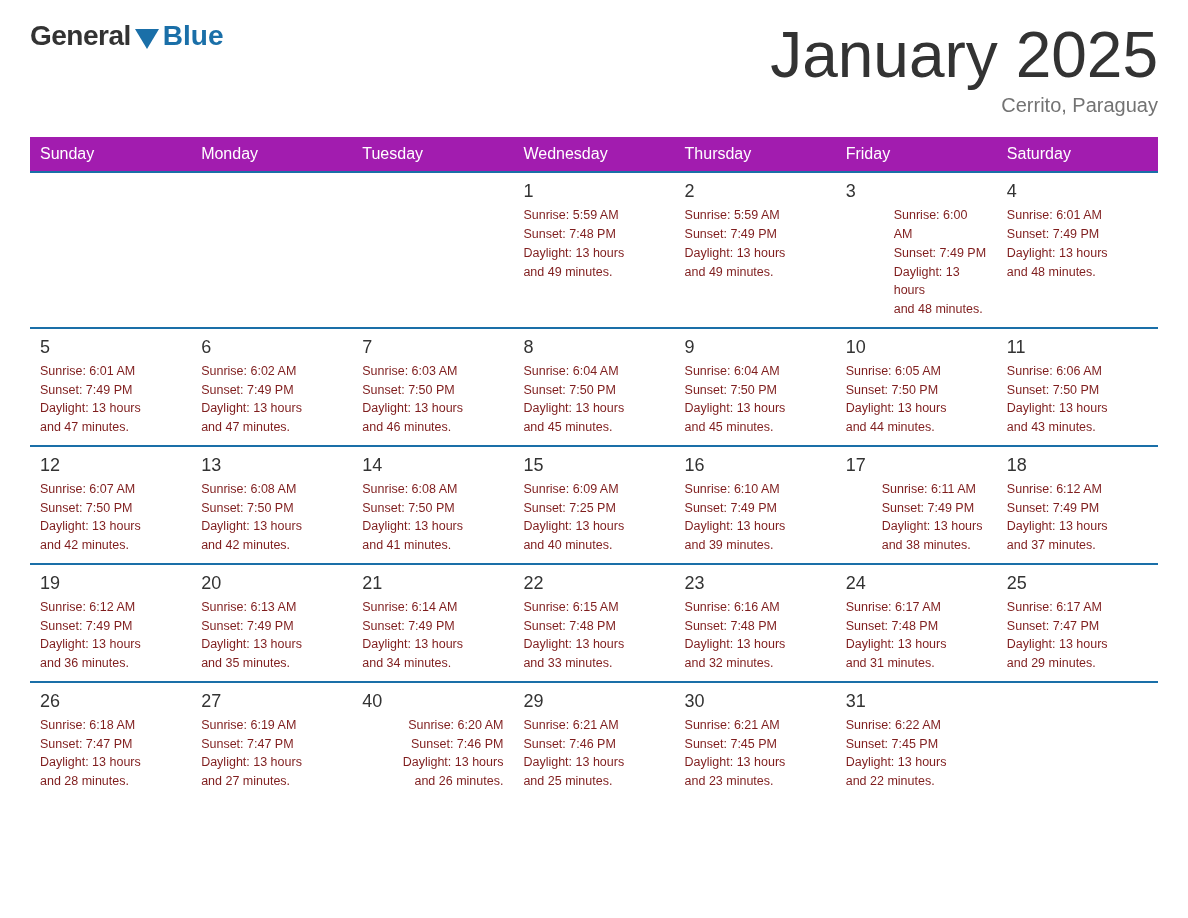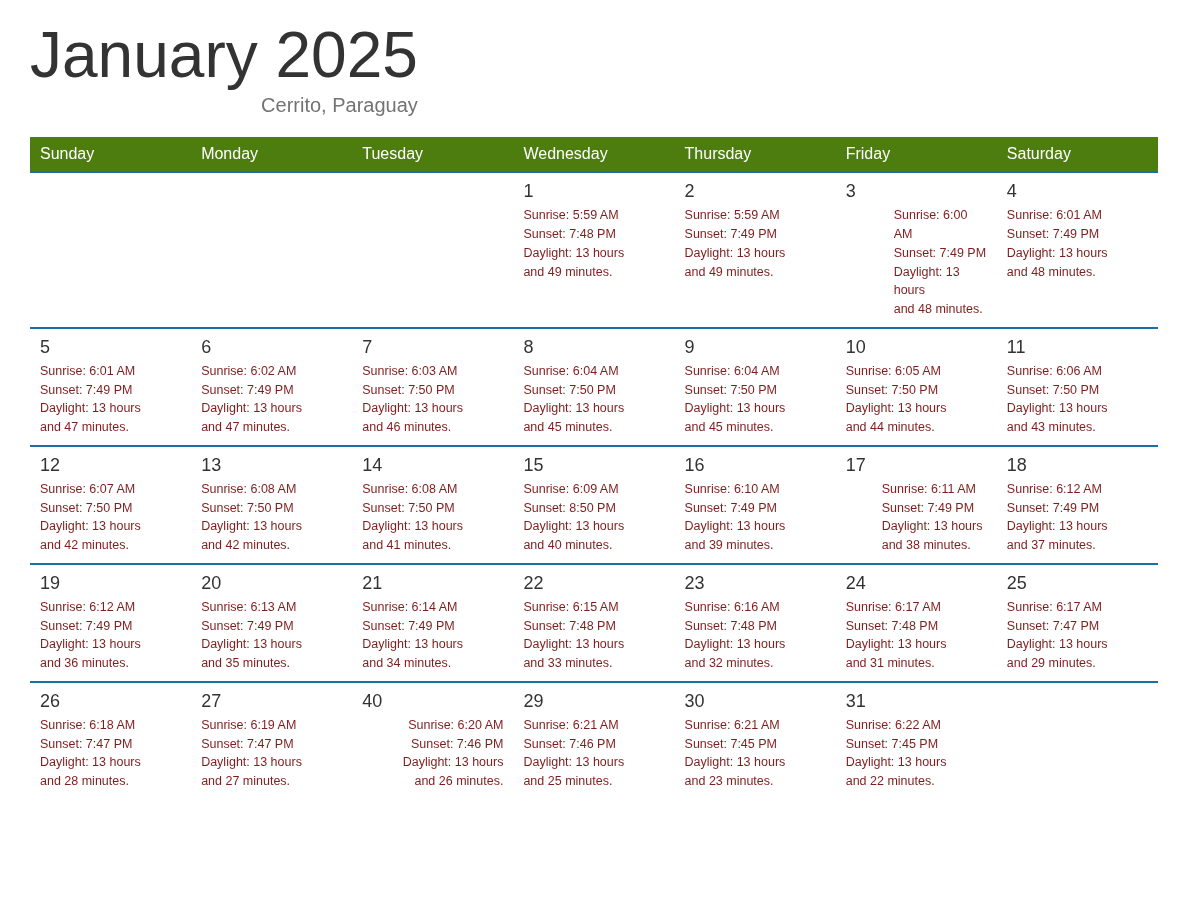--- a/index.html
+++ b/index.html
@@ -59,21 +59,21 @@
       font-size: 20px;
       color: #737373;
       margin-top: 4px;
     }
     .calendar-table {
       width: 100%;
       border-collapse: collapse;
       table-layout: fixed;
     }
     .calendar-table th {
-      background-color: #4d7c0f;
+      background-color: #a21caf;
       color: #fff;
       text-align: left;
       padding: 8px 10px;
       font-size: 16px;
       font-weight: normal;
       border: none;
     }
     .calendar-table td {
       border: 1px solid #ccc;
       vertical-align: top;
@@ -107,20 +107,27 @@
     }
     
     .calendar-table tbody tr {
       border-top: 2px solid #1a6fa8;
     }
   </style>
 </head>
 <body>
 
 <div class="header">
+  <div class="logo">
+    <div class="logo-top">
+      <span class="logo-general">General</span>
+      <div class="logo-triangle"></div>
+      <span class="logo-blue">Blue</span>
+    </div>
+  </div>
   <div class="title-section">
     <div class="month-title">January 2025</div>
     <div class="location">Cerrito, Paraguay</div>
   </div>
 </div>
 
 <table class="calendar-table">
   <thead>
     <tr>
     <th>Sunday</th>
@@ -235,21 +242,21 @@
         <td>
           <span class="day-number">14</span>
           <div class="day-info" style="white-space: pre-line;">Sunrise: 6:08 AM
 Sunset: 7:50 PM
 Daylight: 13 hours
 and 41 minutes.</div>
         </td>
         <td>
           <span class="day-number">15</span>
           <div class="day-info" style="white-space: pre-line;">Sunrise: 6:09 AM
-Sunset: 8:50 PM
+Sunset: 7:25 PM
 Daylight: 13 hours
 and 40 minutes.</div>
         </td>
         <td>
           <span class="day-number">16</span>
           <div class="day-info" style="white-space: pre-line;">Sunrise: 6:10 AM
 Sunset: 7:49 PM
 Daylight: 13 hours
 and 39 minutes.</div>
         </td>

